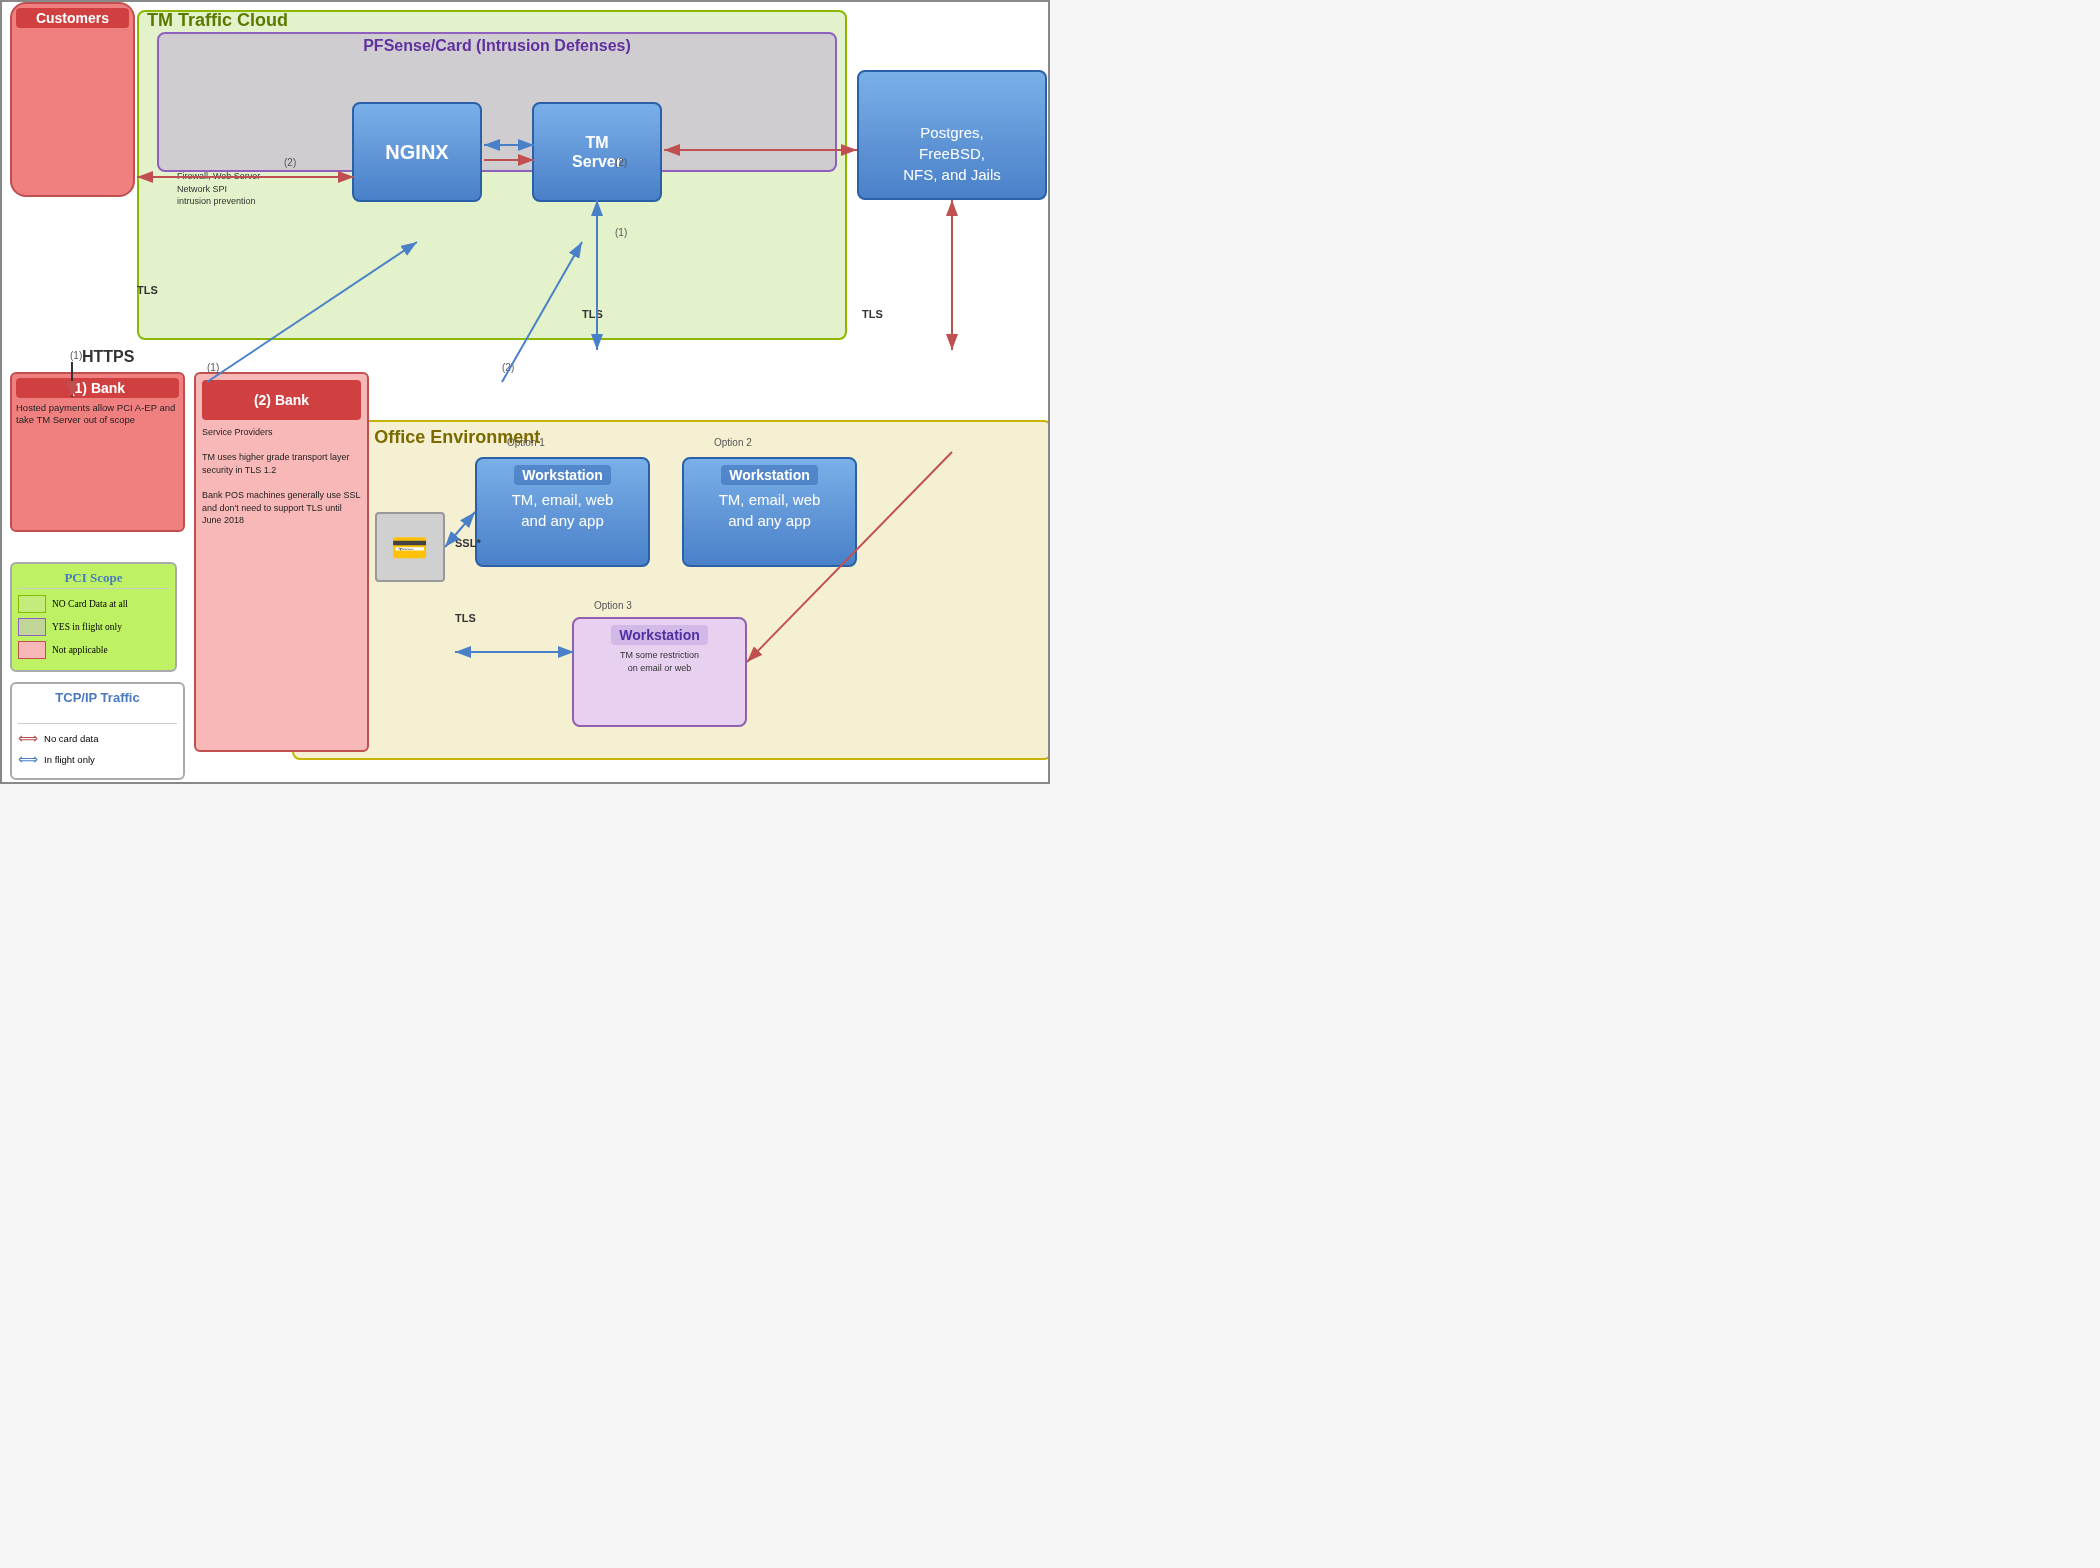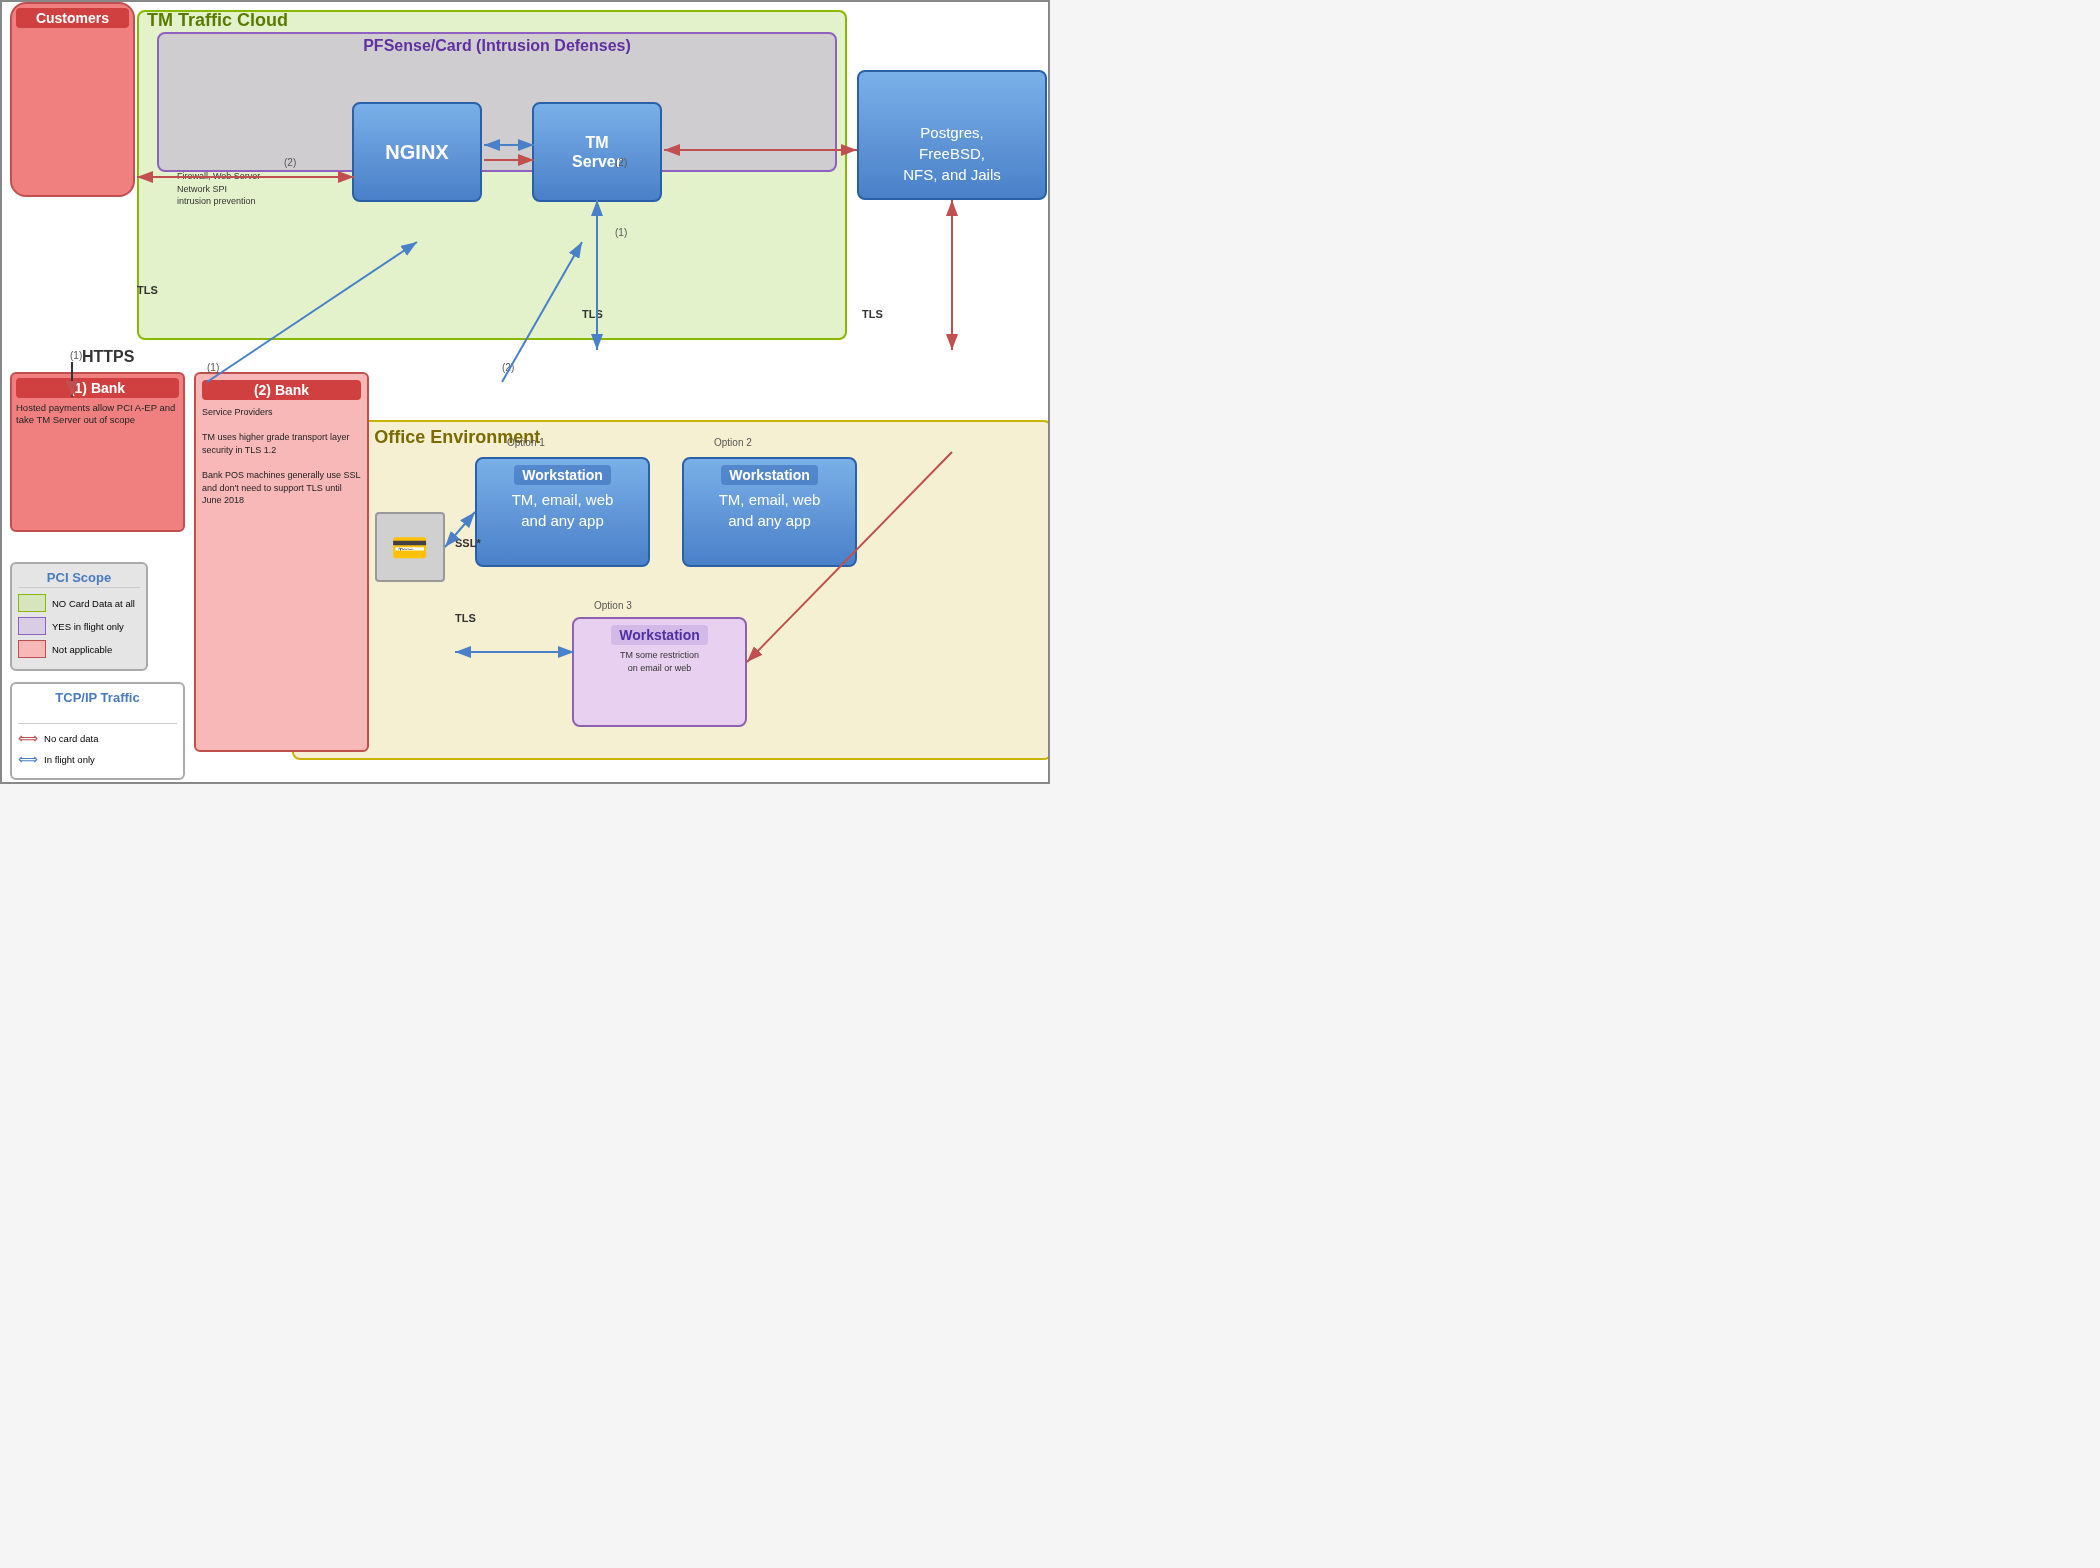--- a/index.html
+++ b/index.html
@@ -217,21 +217,21 @@
       border-radius: 6px;
       padding: 6px;
     }
     .bank2-title {
       background: #d04040;
       color: #fff;
       font-size: 14px;
       font-weight: bold;
       text-align: center;
       border-radius: 4px;
-      padding: 2px 4px;
+      padding: 12px 4px;
       margin-bottom: 6px;
     }
     .bank2-text {
       font-size: 9px;
       color: #222;
       line-height: 1.4;
     }
 
     
     .pos-terminal {
@@ -325,25 +325,26 @@
       font-size: 9px;
       text-align: center;
       line-height: 1.4;
     }
 
     
     .pci-legend {
       position: absolute;
       top: 560px;
       left: 8px;
-      width: 138px;
-      background: #e5e5e5;
+      width: 167px;
+      background: #bef264;
       border: 2px solid #aaa;
       border-radius: 6px;
       padding: 6px;
+      font-family: Liberation Serif, serif;
     }
     .pci-legend-title {
       color: #4a7abf;
       font-size: 13px;
       font-weight: bold;
       text-align: center;
       margin-bottom: 6px;
       border-bottom: 1px solid #ccc;
       padding-bottom: 2px;
     }

